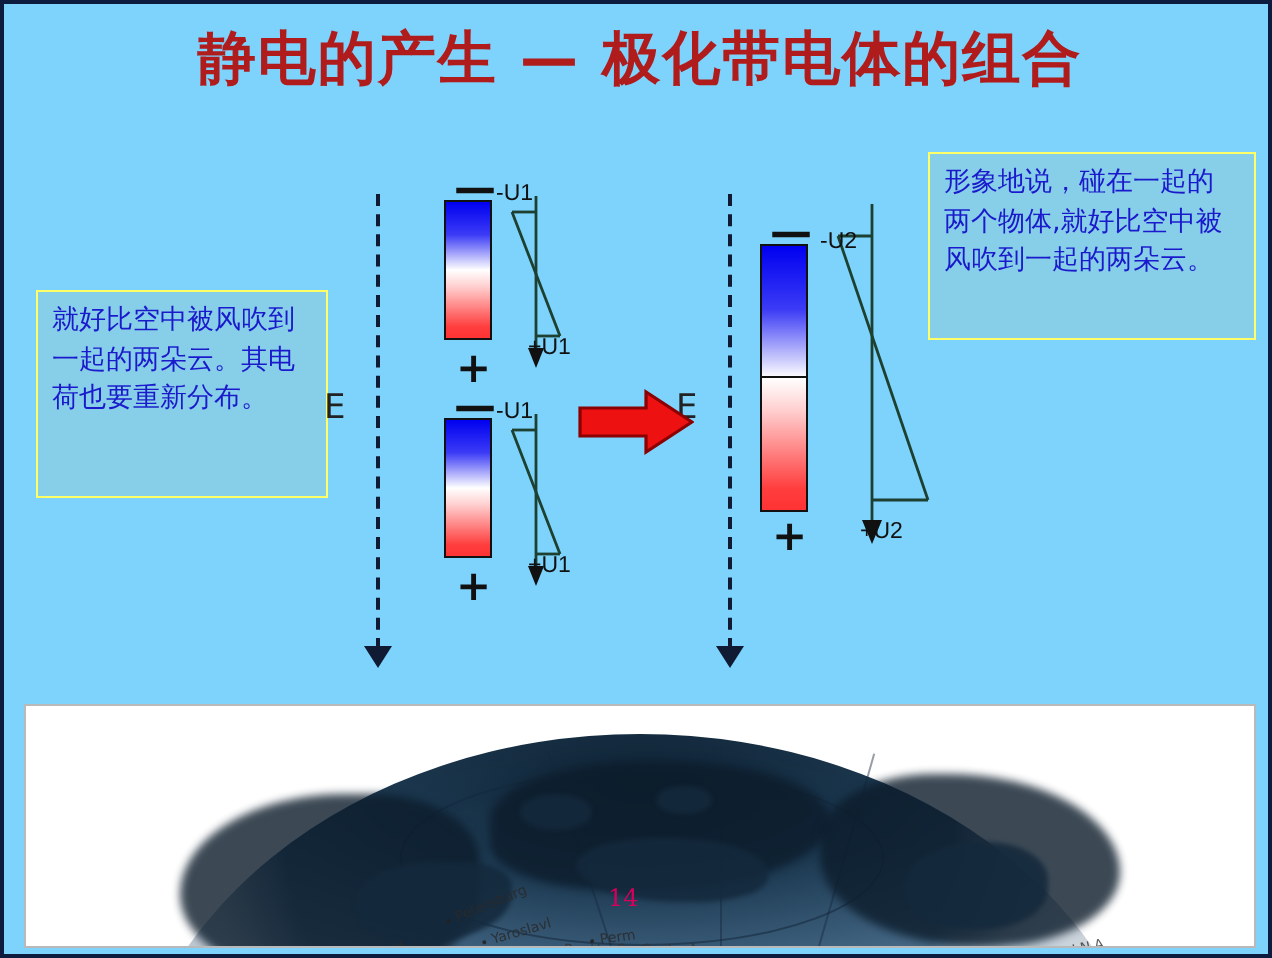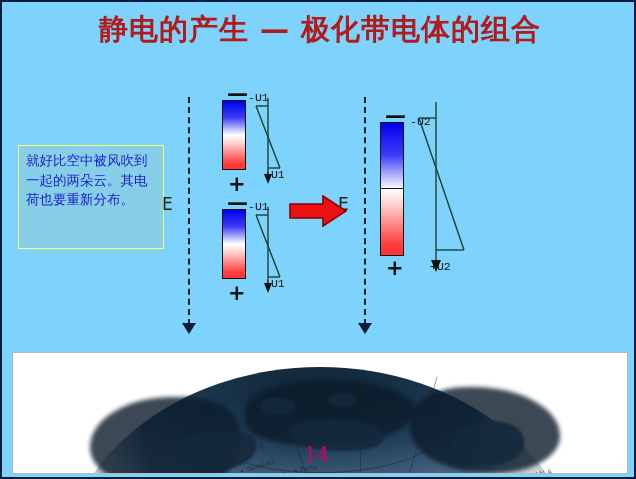--- a/index.html
+++ b/index.html
@@ -91,21 +91,21 @@
     border-top:1.5px solid #111;
   }
   #bar3-minus{left:383px;top:104px;}
   #bar3-plus {left:384px;top:256px;}
 
   
   .pgraph{position:absolute;}
   .pgraph svg{display:block;overflow:visible;}
   .plabel{
     position:absolute;font-size:11.5px;color:#111;
-    font-family:Liberation Mono, monospace;
+    font-family:Liberation Sans, sans-serif;
     white-space:nowrap;
   }
   #pg1{left:252px;top:96px;}
   #pg1-u1top{left:246px;top:89px;}
   #pg1-u1bot{left:262px;top:166px;}
   #pg2{left:252px;top:205px;}
   #pg2-u1top{left:246px;top:198px;}
   #pg2-u1bot{left:262px;top:275px;}
   #pg3{left:416px;top:100px;}
   #pg3-u2top{left:408px;top:113px;}
@@ -153,34 +153,37 @@
     font-family:"DejaVu Sans","Liberation Sans",sans-serif;opacity:.8;
   }
   #china-label{
     position:absolute;color:#333;font-size:7px;letter-spacing:2px;
     font-family:"DejaVu Sans","Liberation Sans",sans-serif;opacity:.8;
     transform:rotate(-12deg);
   }
   #pagenum{
     position:absolute;left:302px;top:440px;
     font-family:"DejaVu Serif","Liberation Serif",serif;
-    font-size:20px;color:#d6005c;font-weight:normal;
+    font-size:12px;color:#d6005c;font-weight:normal;
   }
 </style>
 </head>
 <body>
 
 <div id="slide">
 
   <div id="title">静电的产生 — 极化带电体的组合</div>
 
   <div class="callout" id="box-left">
     <span>就好比空中被风吹到一起的两朵云。其电荷也要重新分布。</span>
   </div>
 
+  <div class="callout" id="box-tr">
+    <span>形象地说，碰在一起的两个物体,就好比空中被风吹到一起的两朵云。</span>
+  </div>
 
 
   <div class="efield" id="efield1">
     <div class="shaft"></div>
     <div class="head"></div>
   </div>
   <div class="efield-label" id="elabel1">E</div>
 
   <div class="efield" id="efield2">
     <div class="shaft"></div>

